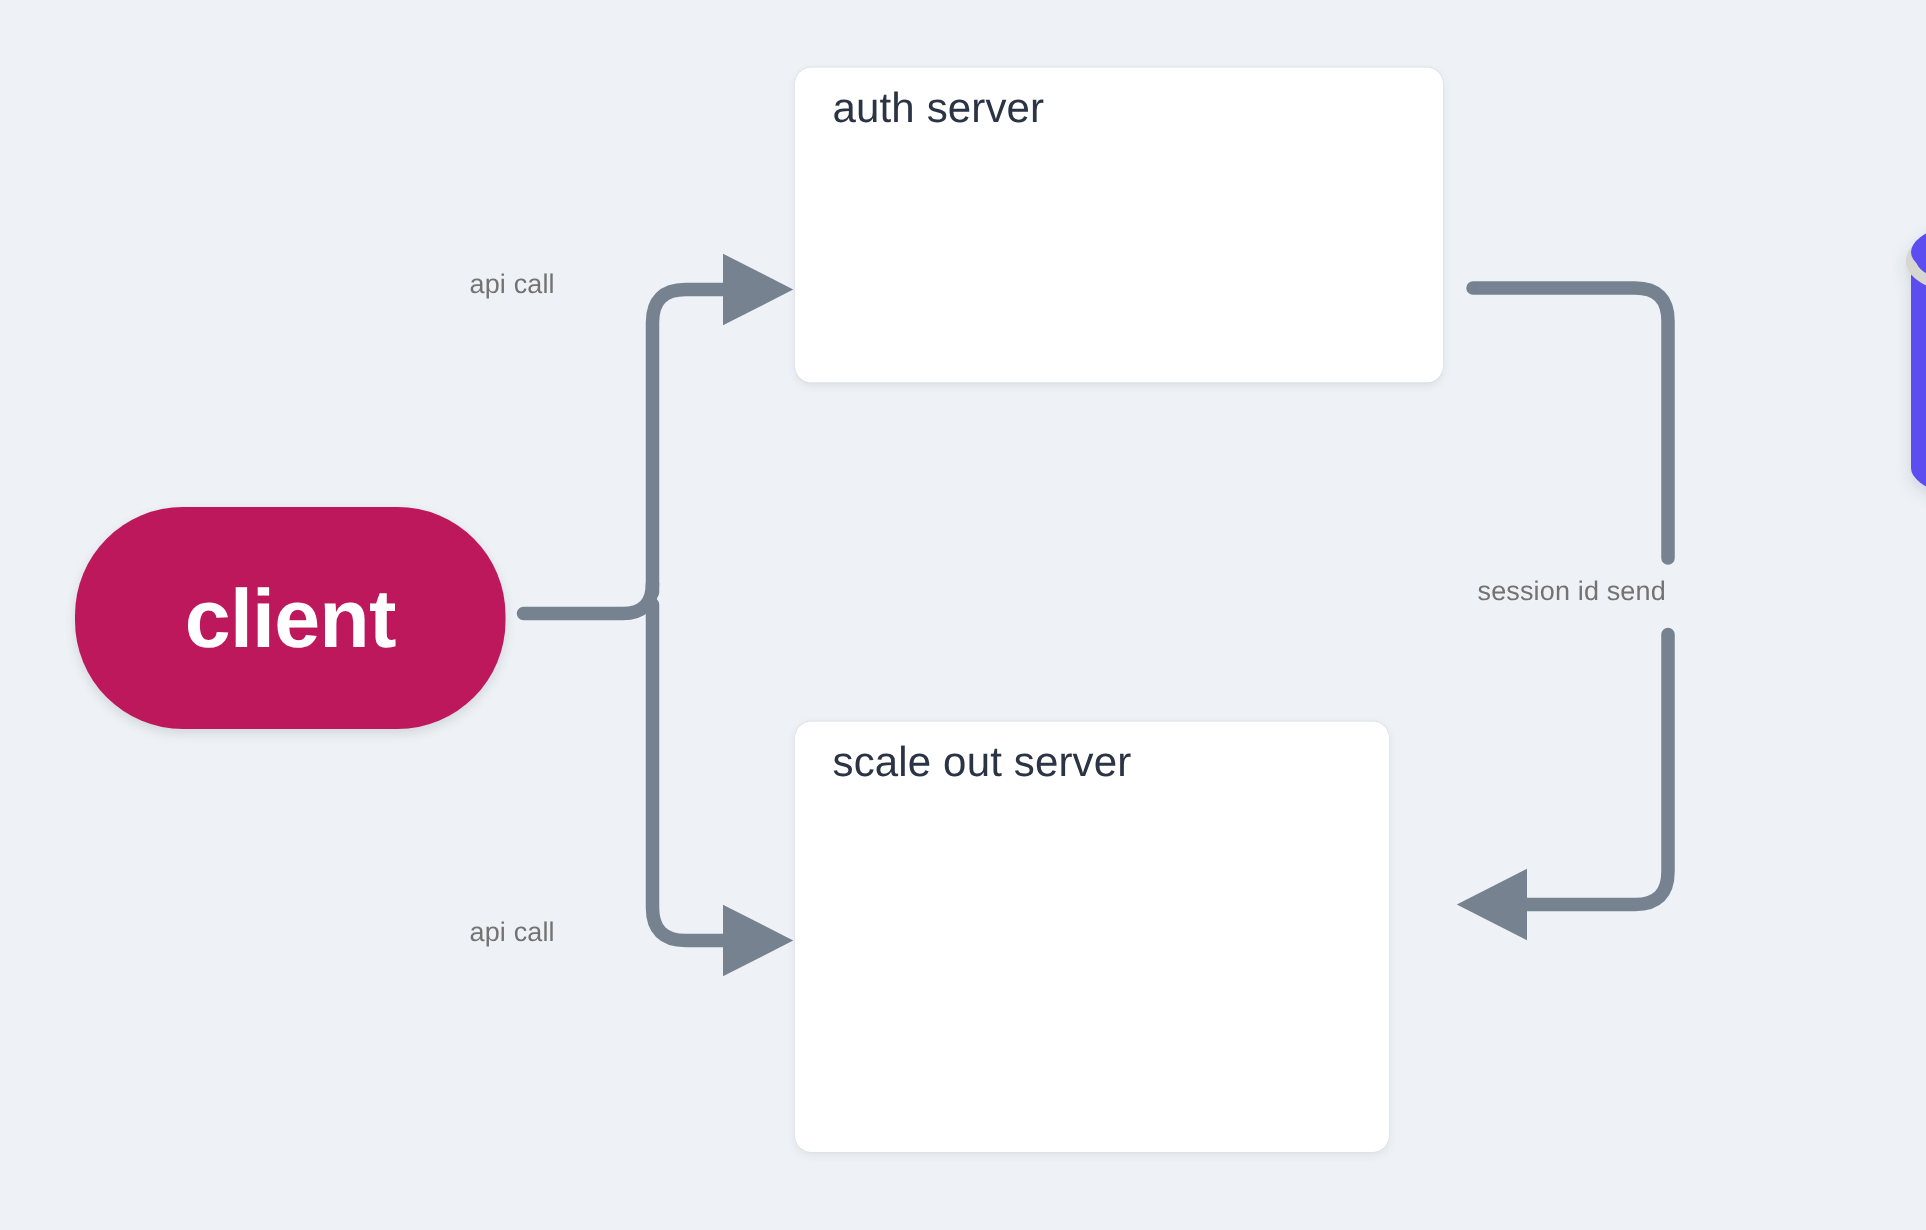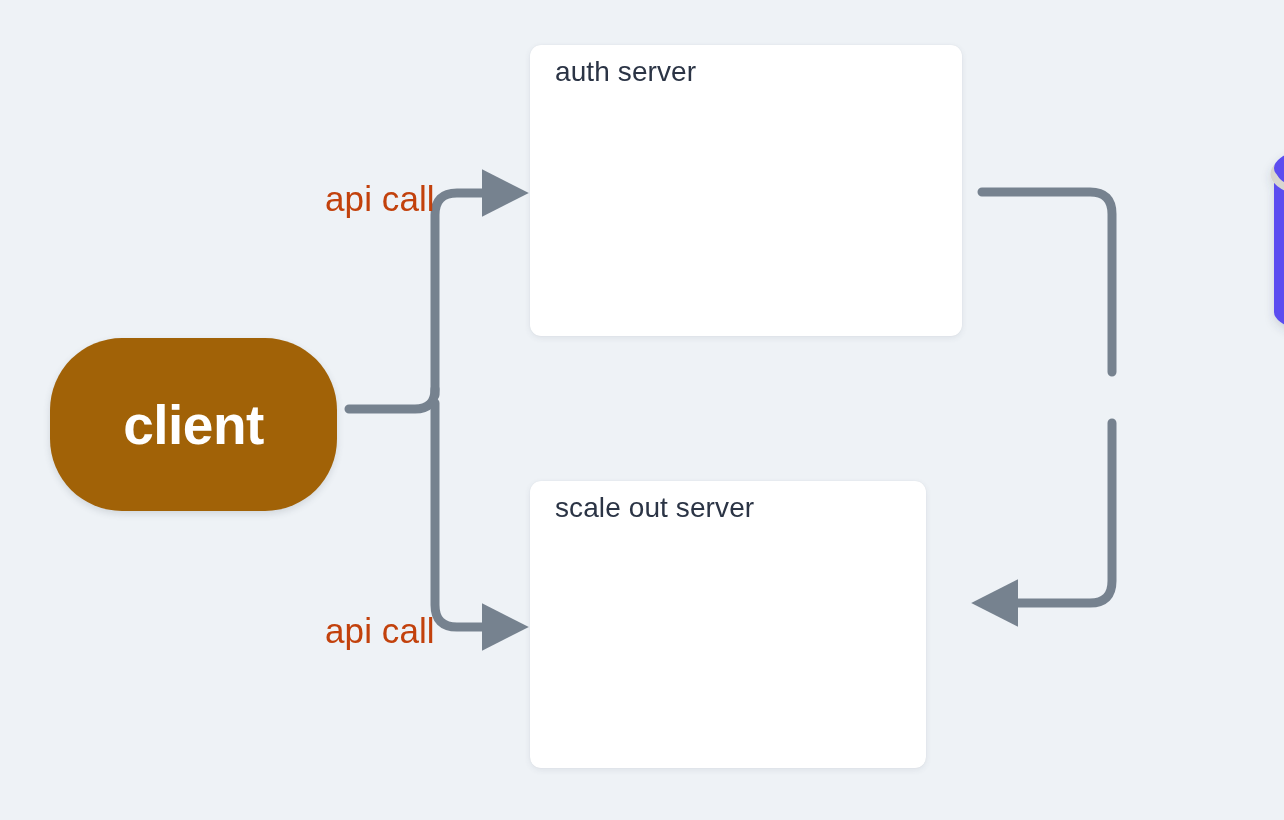--- a/index.html
+++ b/index.html
@@ -20,42 +20,42 @@
     background: #eef2f6;
   }
 
   
   .card {
     position: absolute;
     background: #ffffff;
     border-radius: 11px;
     box-shadow: 0 2px 6px rgba(60, 72, 88, 0.09), 0 0 1px rgba(60,72,88,0.12);
   }
-  #card-auth  { left: 530px; top: 45px;  width: 432px; height: 291px; }
+  #card-auth  { left: 530px; top: 45px;  width: 432px; height: 210px; }
   #card-scale { left: 530px; top: 481px; width: 396px; height: 287px; }
 
   .card-title {
     position: absolute;
     left: 25px;
     top: 11px;
     font-size: 28px;
     font-weight: 400;
     color: #2b3445;
     letter-spacing: 0.1px;
     white-space: nowrap;
   }
 
   
   #client-node {
     position: absolute;
     left: 50px;
     top: 338px;
     width: 287px;
-    height: 173px;
-    background: #a16207;
+    height: 148px;
+    background: #be185d;
     border-radius: 72px;
     box-shadow: 0 3px 7px rgba(60, 72, 88, 0.16);
     display: flex;
     align-items: center;
     justify-content: center;
   }
   #client-label {
     color: #ffffff;
     font-size: 55px;
     font-weight: 700;
@@ -92,26 +92,25 @@
     left: 0;
     top: 0;
     width: 1284px;
     height: 820px;
     pointer-events: none;
   }
 
   
   .edge-label {
     position: absolute;
-    font-size: 35px;
+    font-size: 18px;
     font-weight: 400;
-    color: #c2410c;
+    color: #737373;
     white-space: nowrap;
     letter-spacing: 0.1px;
-    margin-left: 12px;
   }
   #label-api-top    { left: 313px; top: 179px; }
   #label-api-bottom { left: 313px; top: 611px; }
   #label-session-id { left: 985px; top: 384px; }
 </style>
 </head>
 <body>
 
 <div id="stage">
 
@@ -166,14 +165,15 @@
     </div>
   </div>
 
   <div class="card" id="card-scale">
     <div class="card-title">scale out server</div>
 
   </div>
 
   <div class="edge-label" id="label-api-top">api call</div>
   <div class="edge-label" id="label-api-bottom">api call</div>
+  <div class="edge-label" id="label-session-id">session id send</div>
 
 </div>
 
 </body></html>

